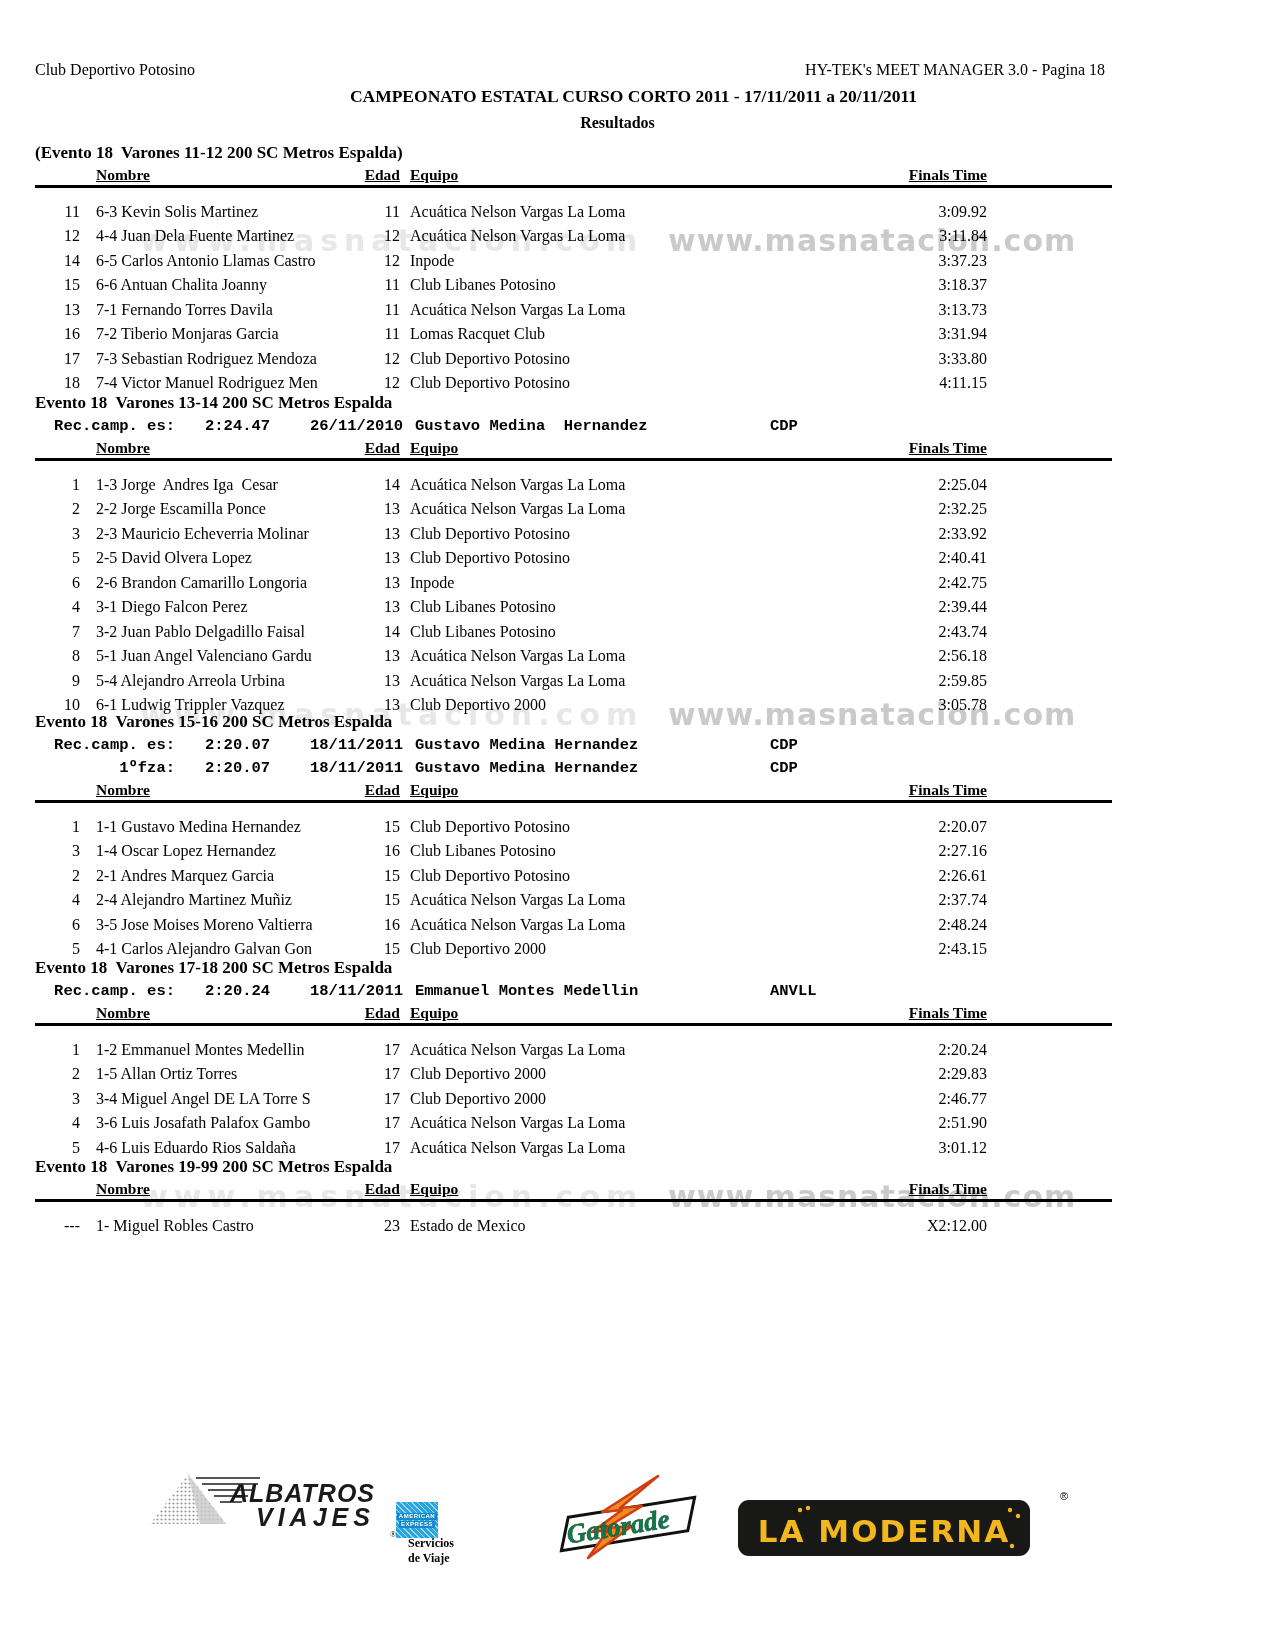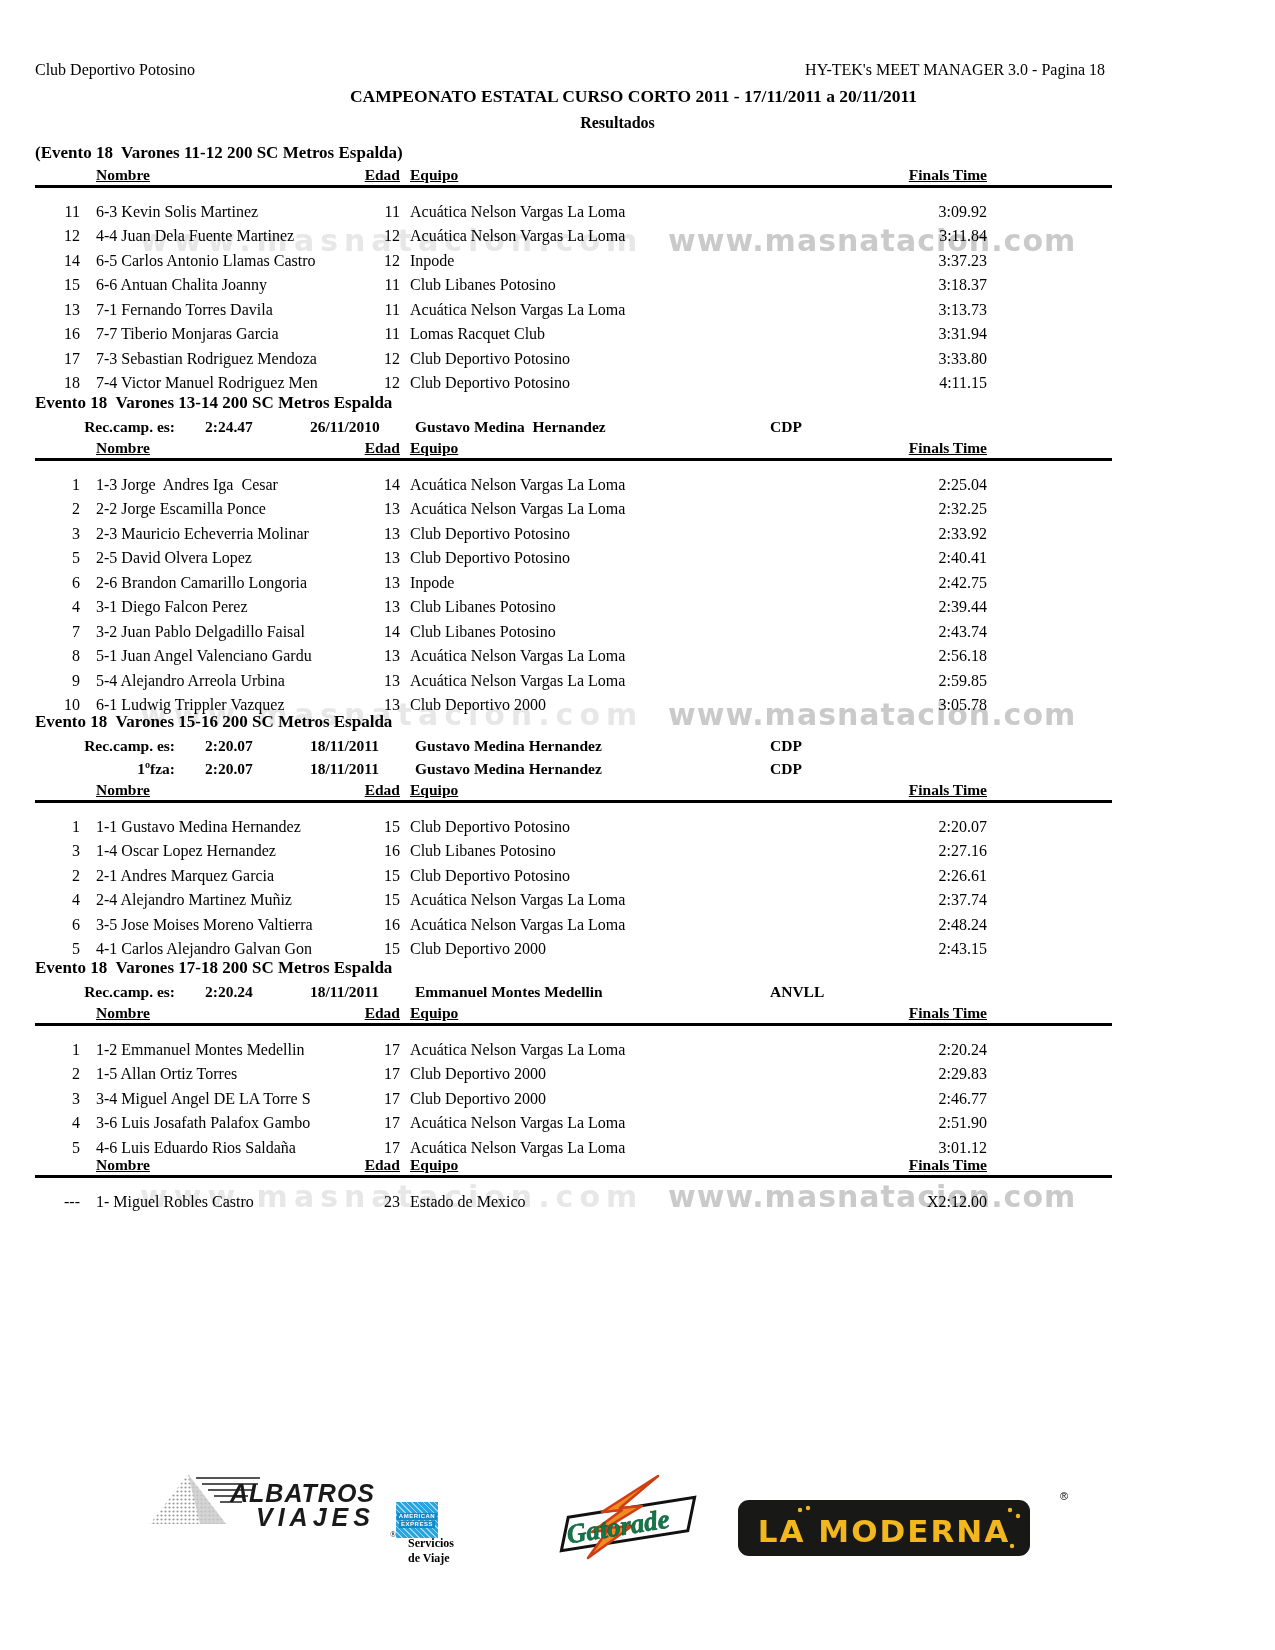--- a/index.html
+++ b/index.html
@@ -26,21 +26,21 @@
     text-align:center;font-weight:bold;font-size:16px;
   }
   
   .section{position:absolute;left:35px;width:1077px;}
   .section-heading{
     font-weight:bold;font-size:17px;line-height:24px;white-space:pre;
   }
   .record-row{
     display:grid;
     grid-template-columns:140px 30px 105px 105px 355px auto;
-    font-weight:bold;font-size:15.5px;line-height:23px;white-space:pre;
+    font-weight:bold;font-size:15.5px;line-height:23px;white-space:pre;font-family:Liberation Mono, monospace;
   }
   .record-row .r-label{text-align:right;}
   .header-row{
     display:grid;
     grid-template-columns:45px 16px 262px 42px 10px 380px 197px;
     font-weight:bold;font-size:15.5px;line-height:19px;
     border-bottom:3px solid #000;
     padding-bottom:1px;
   }
   .header-row .h-label{text-decoration:underline;}
@@ -166,21 +166,21 @@
       <span class="c-name">7-1 Fernando Torres Davila</span>
       <span class="c-age">11</span>
       <span></span>
       <span class="c-team">Acuática Nelson Vargas La Loma</span>
       <span class="c-time">3:13.73</span>
     </div>
 
     <div class="result-row">
       <span class="c-place">16</span>
       <span></span>
-      <span class="c-name">7-7 Tiberio Monjaras Garcia</span>
+      <span class="c-name">7-2 Tiberio Monjaras Garcia</span>
       <span class="c-age">11</span>
       <span></span>
       <span class="c-team">Lomas Racquet Club</span>
       <span class="c-time">3:31.94</span>
     </div>
 
     <div class="result-row">
       <span class="c-place">17</span>
       <span></span>
       <span class="c-name">7-3 Sebastian Rodriguez Mendoza</span>
@@ -487,20 +487,21 @@
       <span class="c-name">4-6 Luis Eduardo Rios Saldaña</span>
       <span class="c-age">17</span>
       <span></span>
       <span class="c-team">Acuática Nelson Vargas La Loma</span>
       <span class="c-time">3:01.12</span>
     </div>
   </div>
     </div>
 
     <div class="section" style="top: 1155px;">
+      <div class="section-heading">Evento 18  Varones 19-99 200 SC Metros Espalda</div>
       <div class="records"></div>
       <div class="header-row">
         <span></span>
           <span></span>
         <span class="h-label">Nombre</span>
         <span class="h-label c-age">Edad</span>
         <span></span>
         <span class="h-label">Equipo</span>
         <span class="h-label c-time">Finals Time</span>
       </div>

